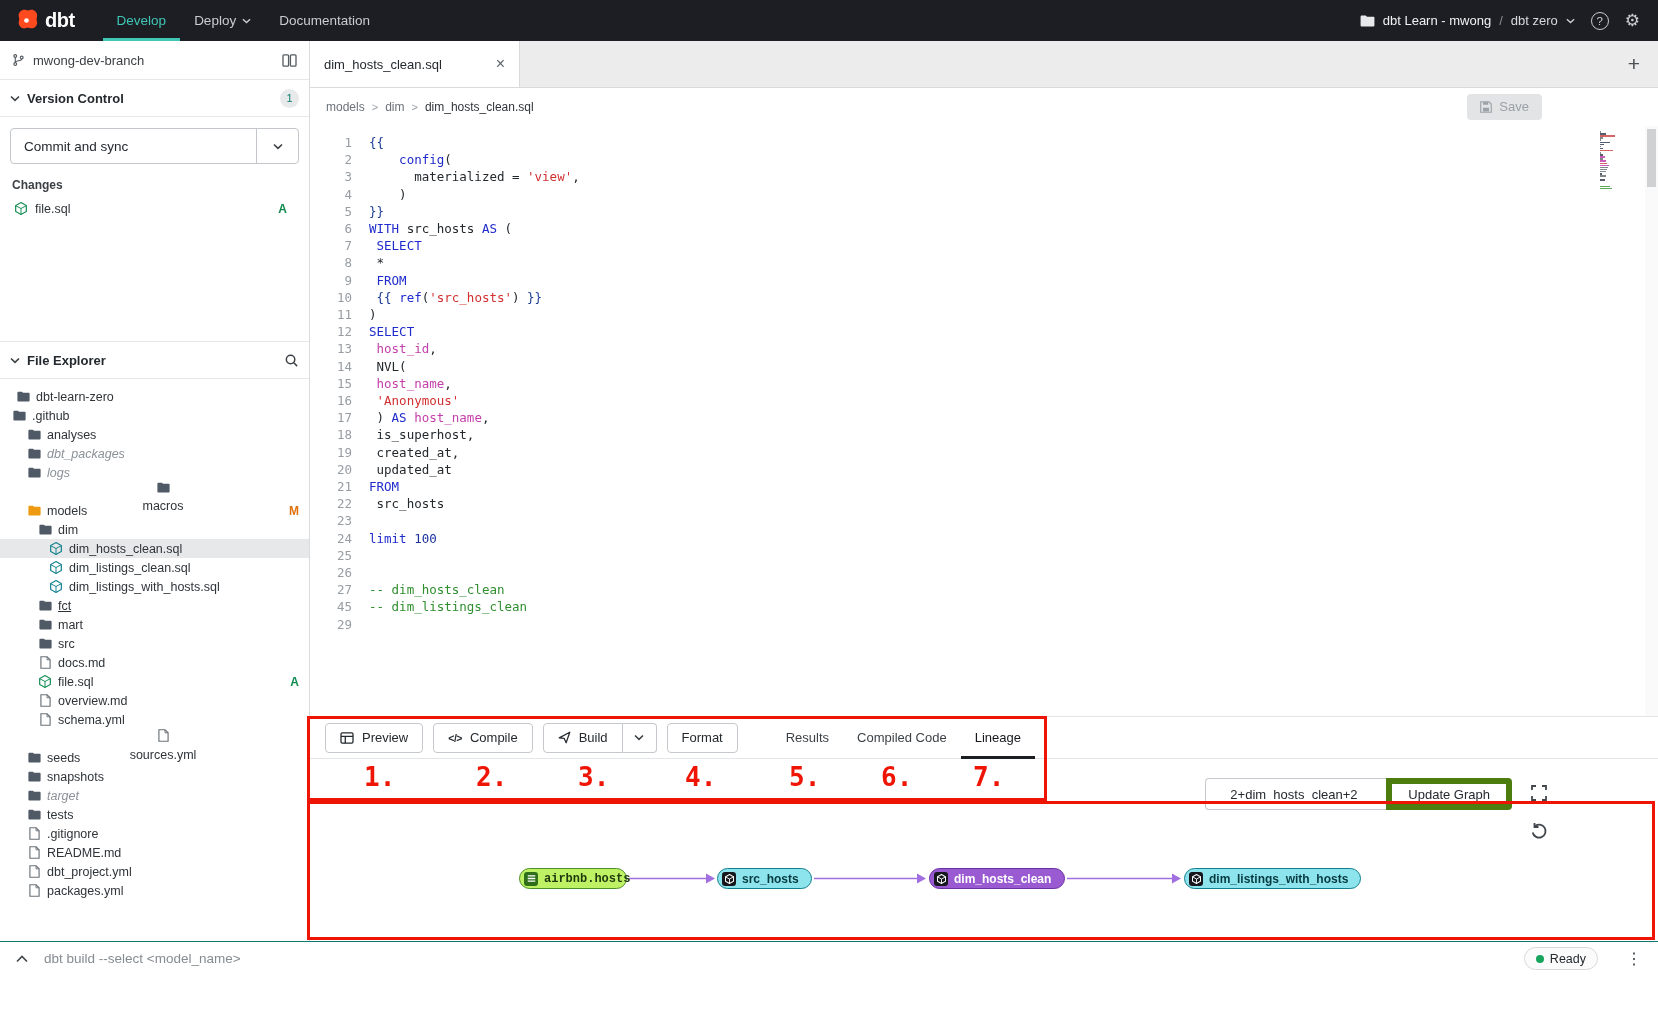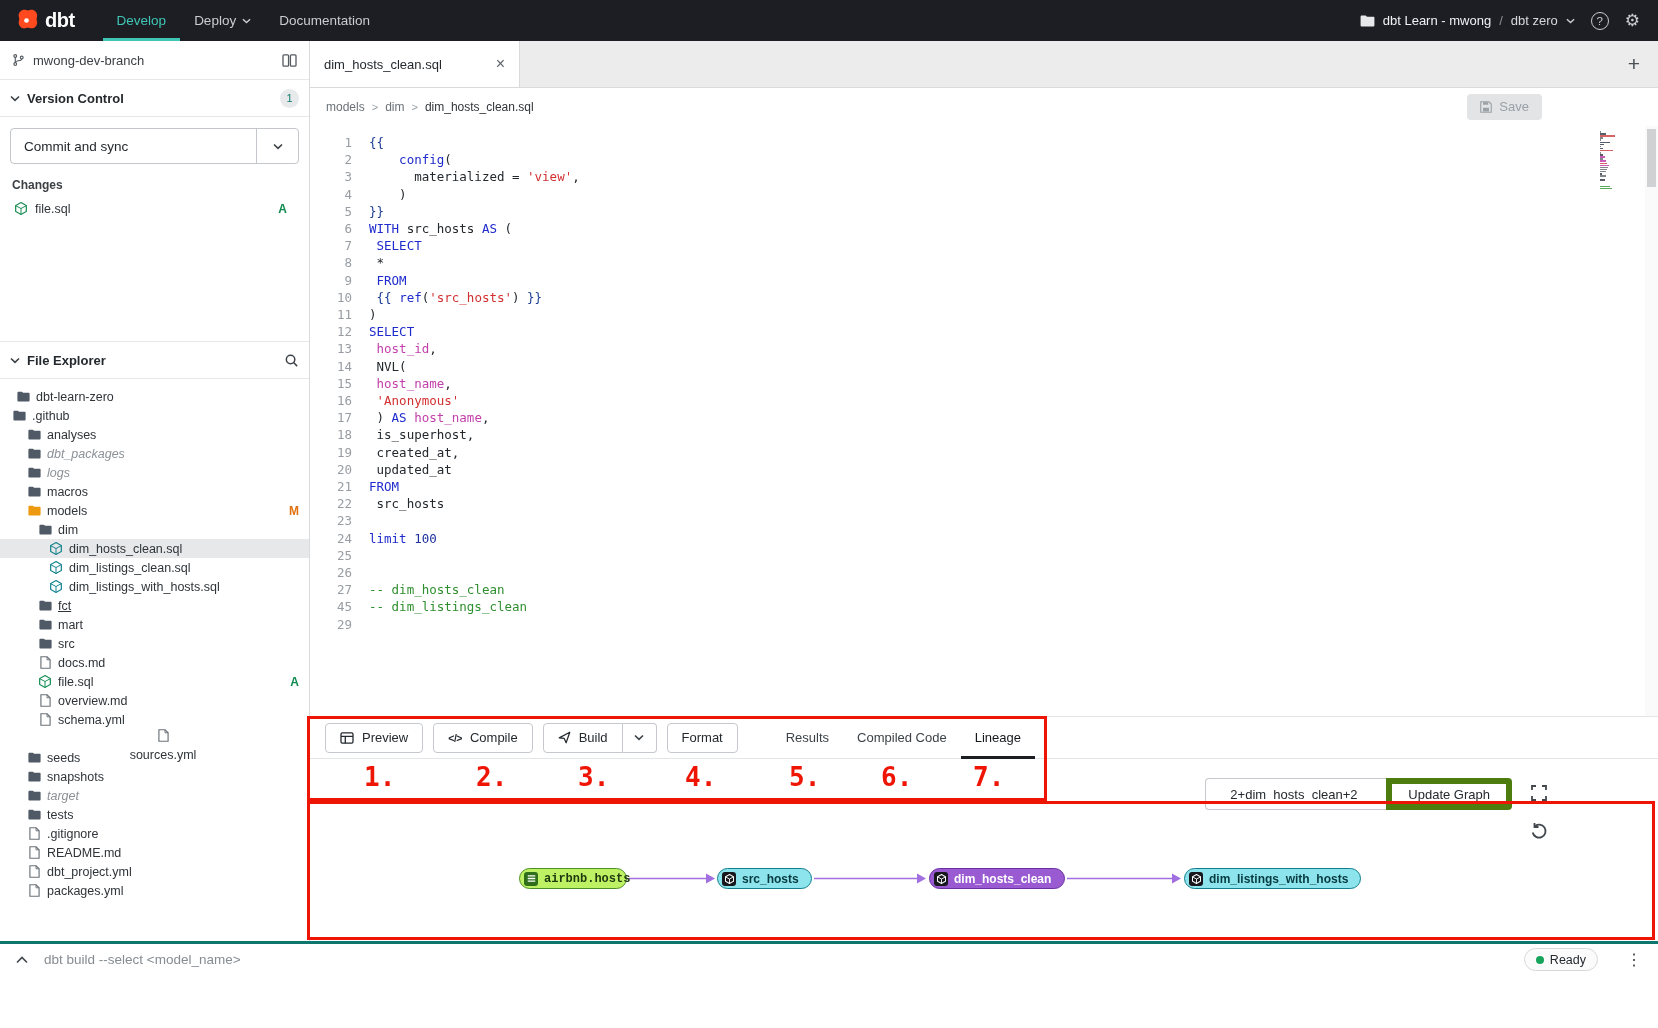--- a/index.html
+++ b/index.html
@@ -124,21 +124,21 @@
   .kind-seed { background:#bef264; border-color:#4e8f26; color:#203a10;font-family:Liberation Mono, monospace; }
   .kind-model-cyan { background:#8ee4ec; border-color:#0f7f8b; color:#063a40; }
   .kind-model-purple { background:#9a5bd2; border-color:#6a2fa0; color:#fff; }
   .node-ic { width:14px; height:14px; border-radius:3px; display:flex; align-items:center;
              justify-content:center; flex:none; }
   .kind-seed .node-ic { background:#2f6f1a; }
   .kind-model-cyan .node-ic, .kind-model-purple .node-ic { background:#16181d; }
 
   
   #statusbar { position:absolute; left:0; top:941px; width:1658px; height:34px;
-               border-top:3px solid #0f766e; background:#fff; display:flex; align-items:center;
+               border-top:1px solid #0f766e; background:#fff; display:flex; align-items:center;
                padding:0 16px; gap:16px; }
   .cmd-text { color:#858c92; font-size:13.5px; }
   .ready-pill { margin-left:auto; height:23px; border:1px solid #d6d9dc; border-radius:12px;
                 display:flex; align-items:center; gap:6px; padding:0 11px; font-size:12.5px;
                 color:#24292e; background:#fbfbfc; }
   .ready-dot { width:8px; height:8px; border-radius:50%; background:#17a45c; }
   .dots { font-size:16px; color:#3c4247; margin-left:12px; cursor:pointer; }
 
   
   .anno-rect { position:absolute; border:3px solid #ef1505; z-index:40; pointer-events:none; }
@@ -297,21 +297,21 @@
             <span class="tree-label">dbt_packages</span>
           </div>
           <div class="tree-row dim" style="padding-left: 27px;">
             <span class="tree-ic">
               <svg width="13" height="11" viewBox="0 0 16 13">
                 <path d="M.5 2C.5 1 1 .5 2 .5h4L7.5 2h7c.6 0 1 .5 1 1v8c0 1-.5 1.5-1.5 1.5h-12c-1 0-1.5-.5-1.5-1.5z" fill="#4f5a66"></path>
               </svg>
             </span>
             <span class="tree-label">logs</span>
           </div>
-          <div class="tree-row" style="padding-left: 27px;">
+          <div class="tree-row" style="padding-left: 27px; flex-direction: column;">
             <span class="tree-ic">
               <svg width="13" height="11" viewBox="0 0 16 13">
                 <path d="M.5 2C.5 1 1 .5 2 .5h4L7.5 2h7c.6 0 1 .5 1 1v8c0 1-.5 1.5-1.5 1.5h-12c-1 0-1.5-.5-1.5-1.5z" fill="#4f5a66"></path>
               </svg>
             </span>
             <span class="tree-label">macros</span>
           </div>
           <div class="tree-row" style="padding-left: 27px;">
             <span class="tree-ic">
               <svg width="13" height="11" viewBox="0 0 16 13">

